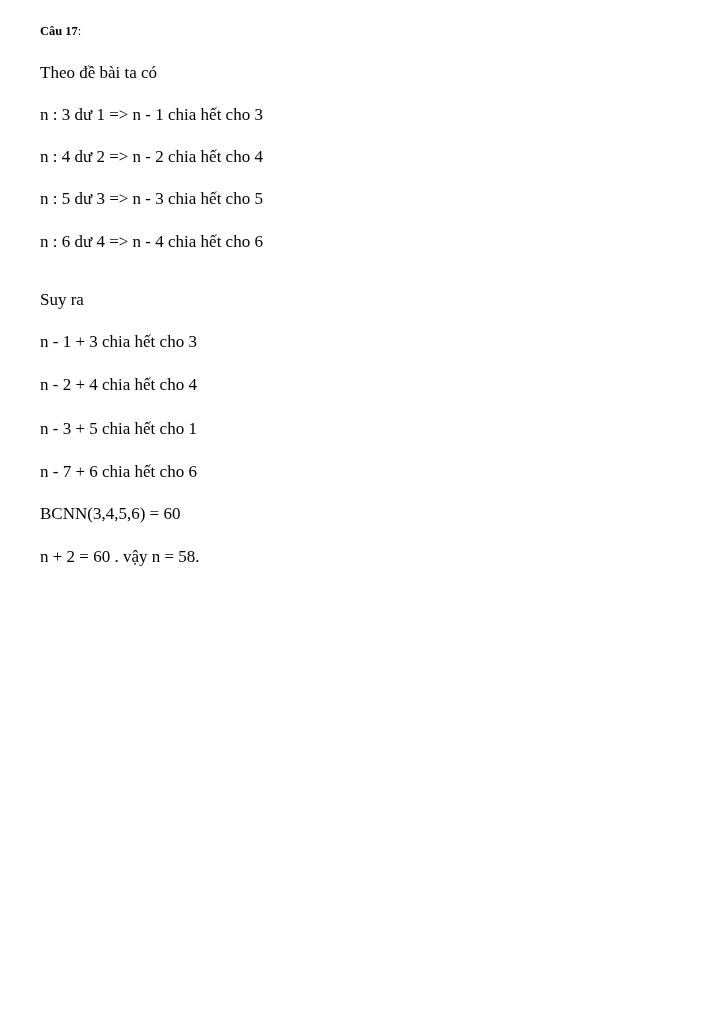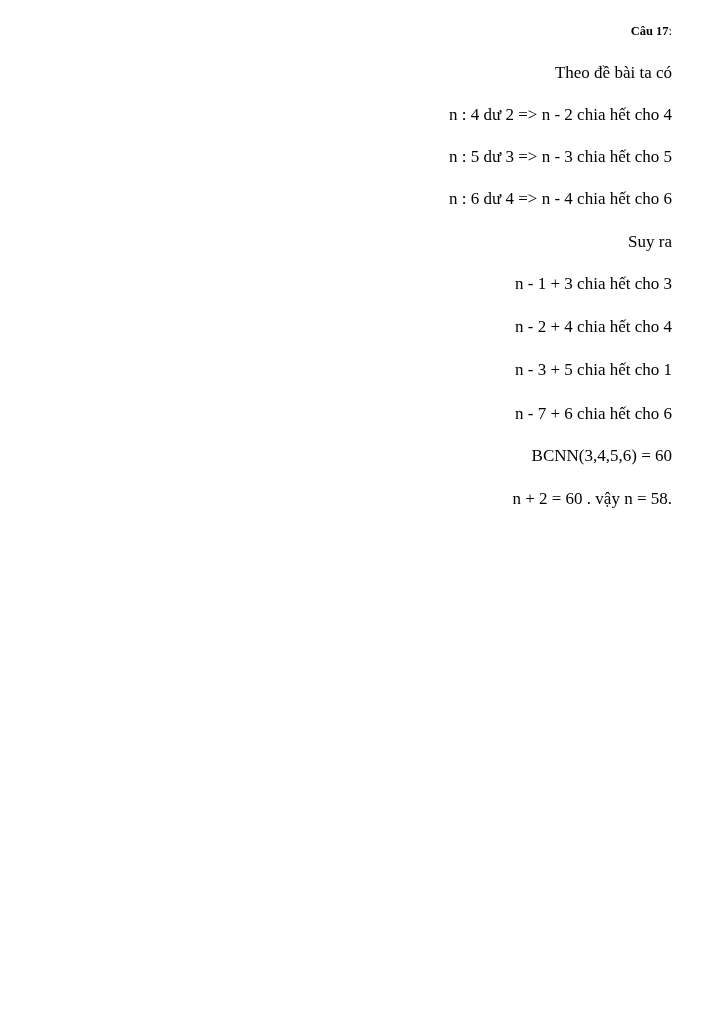--- a/index.html
+++ b/index.html
@@ -14,21 +14,20 @@
     color: #000000;
     overflow: hidden;
   }
   .page {
     position: relative;
     width: 724px;
     height: 1024px;
     background: #ffffff;
     box-sizing: border-box;
     padding: 20px 52px 0 40px;
-    text-align: right;
   }
   .heading {
     font-size: 12.5px;
     line-height: 1.25;
     margin: 4px 0 0 0;
   }
   .heading .q-label {
     font-weight: bold;
   }
   p.line {
@@ -39,21 +38,21 @@
   }
   .spacer-1 { height: 22px; }
   .spacer-2 { height: 21px; }
   .indented {
     margin-left: 85px;
   }
   .block-indented p.line {
     margin-bottom: 21px;
   }
   .stmt-list p.line:last-child {
-    margin-bottom: 0;
+    margin-bottom: 16px;
   }
   .conclusions p.line {
     margin-bottom: 22px;
   }
   .conclusions p.line:last-child {
     margin-bottom: 0;
   }
 </style>
 </head>
 <body>
@@ -64,20 +63,21 @@
     <span class="q-label">Câu 17</span><span>:</span>
   </div>
 
   <div class="spacer-1"></div>
 
   <p class="line">Theo đề bài ta có</p>
 
   <div class="spacer-2"></div>
 
   <div class="block-indented stmt-list">
+    <p class="line indented">n : 3 dư 1 =&gt; n - 1 chia hết cho 3</p>
     <p class="line indented">n : 4 dư 2 =&gt; n - 2 chia hết cho 4</p>
     <p class="line indented">n : 5 dư 3 =&gt; n - 3 chia hết cho 5</p>
     <p class="line indented">n : 6 dư 4 =&gt; n - 4 chia hết cho 6</p>
   </div>
 
   <div class="spacer-2"></div>
 
   <p class="line">Suy ra</p>
 
   <div class="spacer-2"></div>

